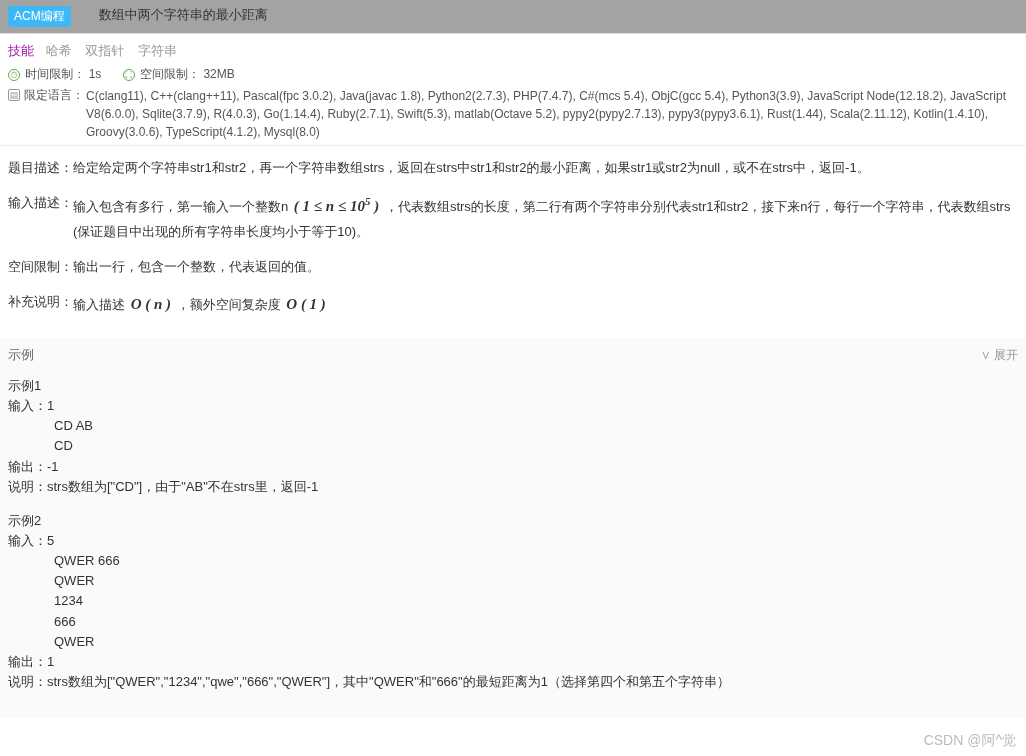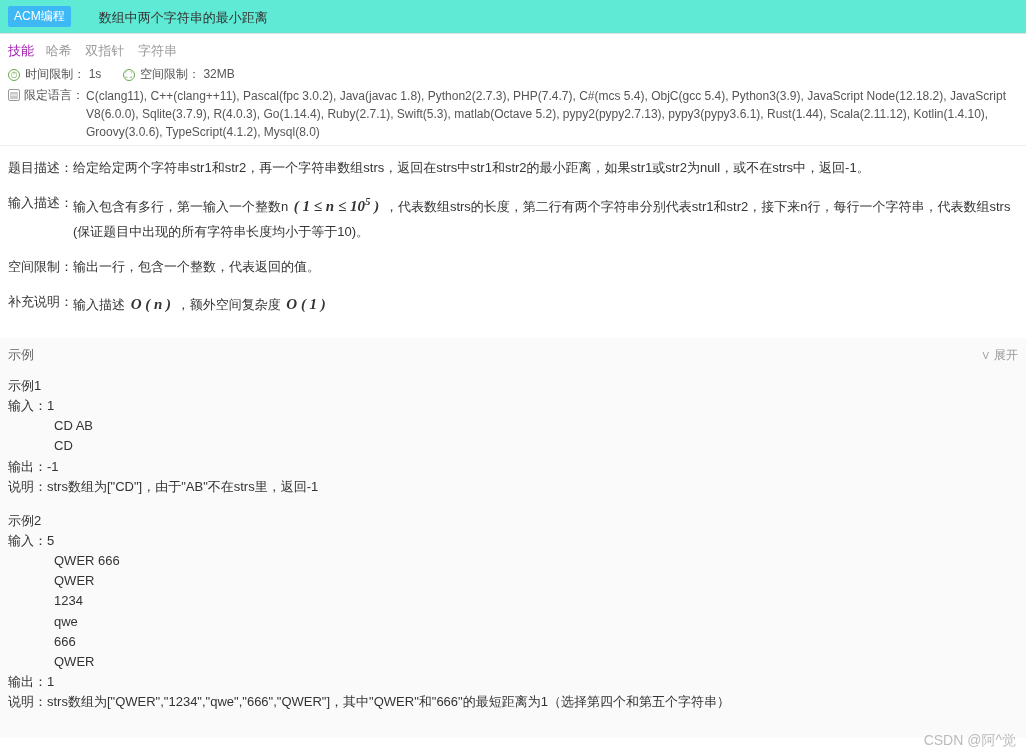--- a/index.html
+++ b/index.html
@@ -9,23 +9,23 @@
     font-family: "Microsoft YaHei", Arial, sans-serif;
     font-size: 13px;
     color: #333;
     background: #fff;
     width: 1026px;
   }
   .container { width: 1026px; }
   .header {
     padding: 6px 8px 6px 8px;
     border-bottom: 1px solid #e0e0e0;
-    background: #5eead4;
-    display: flex;
-    align-items: flex-end;
+    background: #a3a3a3;
+    display: flex;
+    align-items: flex-start;
   }
   .badge {
     display: inline-block;
     background: #3db8f5;
     color: #fff;
     font-size: 12px;
     padding: 2px 6px;
     border-radius: 2px;
     margin-right: 8px;
   }
@@ -247,21 +247,20 @@
 
     <div class="ex-group">
       <div class="ex-row">示例2</div>
       <div class="ex-row">
         <span class="k">输入：</span><span>5</span>
       </div>
       <div class="ex-lines">
         <div>QWER 666</div>
         <div>QWER</div>
         <div>1234</div>
-        <div>qwe</div>
         <div>666</div>
         <div>QWER</div>
       </div>
       <div class="ex-row">
         <span class="k">输出：</span><span>1</span>
       </div>
       <div class="ex-row">
         <span class="k">说明：</span><span>strs数组为["QWER","1234","qwe","666","QWER"]，其中"QWER"和"666"的最短距离为1（选择第四个和第五个字符串）</span>
       </div>
     </div>

